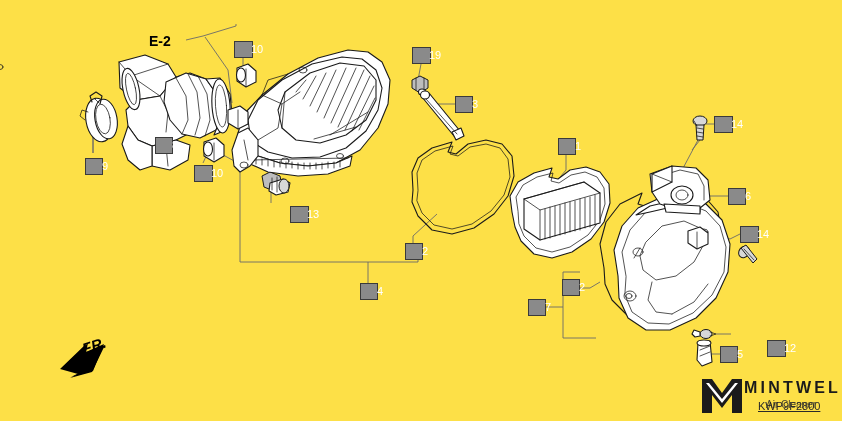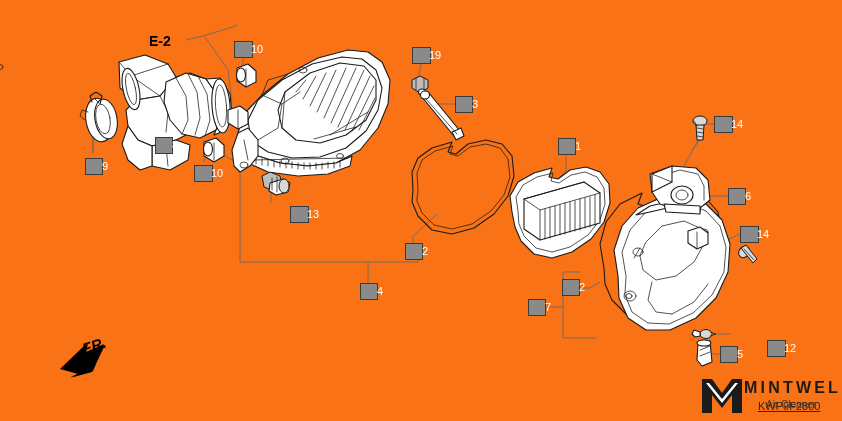--- a/index.html
+++ b/index.html
@@ -1,18 +1,18 @@
 <!DOCTYPE html>
 <html><head>
 <meta charset="utf-8">
 <style>
   html,body{margin:0;padding:0;background:#ffffff;}
   body{width:842px;height:421px;overflow:hidden;position:relative;
        font-family:"Liberation Sans", sans-serif;}
-  #stage{position:absolute;left:0;top:0;width:842px;height:421px;background:#f97316;}
+  #stage{position:absolute;left:0;top:0;width:842px;height:421px;background:#fde047;}
   #art{position:absolute;left:0;top:0;width:842px;height:421px;}
 
   
   .callout{
     position:absolute;
     background:#8a8a8a;
     border:1px solid #3a3a3a;
     color:#ffffff;
     font-family:"Liberation Sans", sans-serif;
     font-size:11px;

